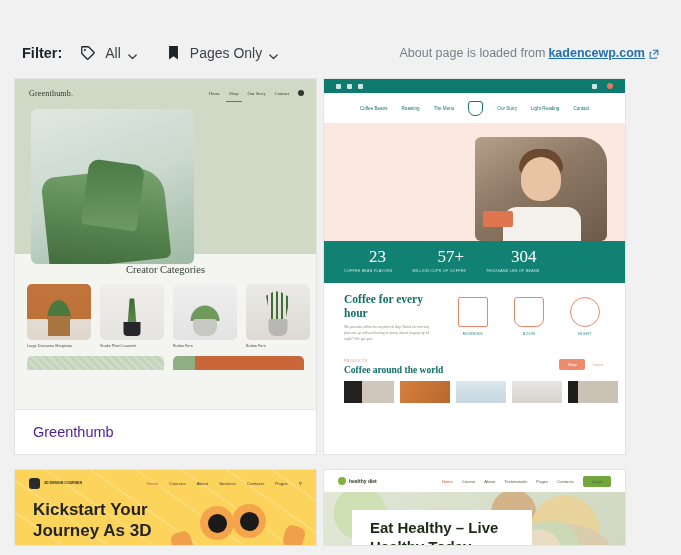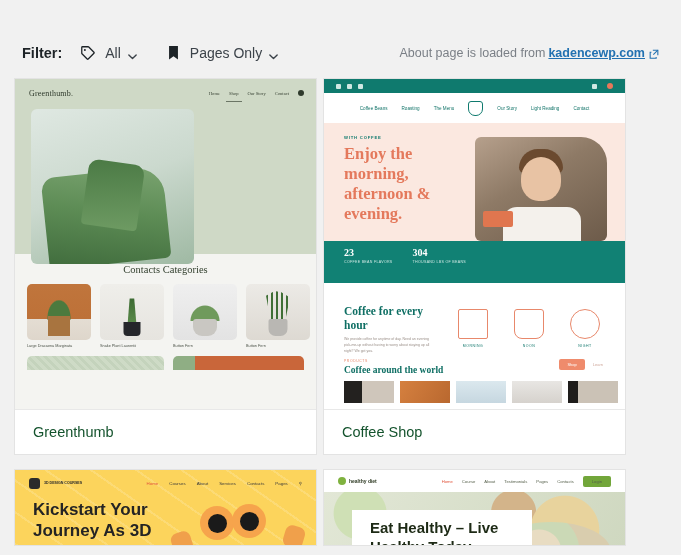--- a/index.html
+++ b/index.html
@@ -41,21 +41,21 @@
     display: flex; flex-direction: column;
     overflow: hidden;
   }
   .card.tall { height: 377px; }
   .card.cut { height: 77px; }
   .thumb { width: 100%; flex: 1; overflow: hidden; position: relative; }
   .card-foot {
     height: 45px; border-top: 1px solid #e8e8e8;
     display: flex; align-items: center; padding: 0 18px; background: #fff;
   }
-  .card-title { font-size: 14.5px; color: #14532d; }
+  .card-title { font-size: 14.5px; color: #4c1d95; }
 
   
   .gt { width: 100%; height: 100%; background: #f4f4f1; position: relative; font-family: "Liberation Serif", serif; }
   .gt-hero { height: 175px; background: #cfd9c6; display: flex; padding: 8px; position: relative; }
   .gt-logo { position: absolute; left: 14px; top: 10px; font-size: 8px; color: #2f3a2c; letter-spacing: .2px; }
   .gt-nav { position: absolute; right: 12px; top: 11px; display: flex; gap: 9px; align-items: center; }
   .gt-nav span { font-size: 4.6px; color: #3a4436; }
   .gt-cart { width: 6px; height: 6px; border-radius: 50%; background: #2f3a2c; }
   .gt-navline { position: absolute; right: 74px; top: 22px; width: 16px; height: 1px; background: #6b7565; }
   .gt-img {
@@ -124,23 +124,23 @@
   .cf-photo {
     position: absolute; right: 18px; top: 14px; width: 132px; height: 104px;
     border-radius: 6px 26px 6px 6px; overflow: hidden;
     background: linear-gradient(150deg,#b6a08c 0%,#8e7a66 42%,#6d5b4a 100%);
   }
   .cf-photo .face { position: absolute; left: 46px; top: 20px; width: 40px; height: 44px; background: #e8c3a4; border-radius: 50% 50% 44% 44%; }
   .cf-photo .hair { position: absolute; left: 44px; top: 12px; width: 44px; height: 24px; background: #6b4a2f; border-radius: 22px 22px 6px 6px; }
   .cf-photo .shirt { position: absolute; left: 28px; bottom: 0; width: 78px; height: 34px; background: #f4f1ec; border-radius: 14px 14px 0 0; }
   .cf-photo .sign { position: absolute; left: 8px; bottom: 14px; width: 30px; height: 16px; background: #e0764f; border-radius: 2px; }
   .cf-stats { background: #118174; height: 42px; display: flex; padding: 6px 0 0 20px; gap: 20px; }
-  .cf-stat .num { font-size: 10px; font-weight: bold; color: #fff; font-family: "Liberation Serif", serif; }
+  .cf-stat .num { font-size: 17px; font-weight: normal; color: #fff; font-family: "Liberation Serif", serif; margin-left: 25px; }
   .cf-stat .lbl { font-size: 3.6px; color: #cfe8e3; letter-spacing: .3px; line-height: 1.5; margin-top: 2px; }
-  .cf-hours { padding: 22px 0 0 20px; display: flex; height: 72px; }
+  .cf-hours { padding: 10px 0 0 20px; display: flex; height: 72px; }
   .cf-hours h3 { font-size: 11.5px; font-weight: bold; color: #0f6f64; line-height: 1.18; font-family: "Liberation Serif", serif; width: 96px; }
   .cf-hours p { font-size: 3.5px; color: #9a8f88; line-height: 1.7; margin-top: 5px; width: 92px; }
   .cf-icons { display: flex; gap: 26px; margin-left: 18px; padding-top: 4px; }
   .cf-ic { text-align: center; }
   .cf-ic .box { width: 30px; height: 30px; margin: 0 auto; border: 1.2px solid #e8886b; }
   .cf-ic .box.bag { border-radius: 2px; }
   .cf-ic .box.cup { border-radius: 3px 3px 8px 8px; }
   .cf-ic .box.night { border-radius: 50%; }
   .cf-ic .cap { font-size: 3.5px; letter-spacing: .5px; color: #11776c; margin-top: 5px; }
   .cf-prod { padding: 4px 6px 0 20px; position: relative; }
@@ -264,21 +264,21 @@
               <span>Shop</span>
               <span>Our Story</span>
               <span>Contact</span>
               <span class="gt-cart"></span>
             </div>
             <div class="gt-navline"></div>
             <div class="gt-img"></div>
           </div>
 
           <div class="gt-cats">
-            <h3>Contacts Categories</h3>
+            <h3>Creator Categories</h3>
             <div class="gt-row">
               <div class="gt-cell">
                 <div class="gt-ph a">
                     <div class="leafy l1"></div>
                     <div class="pot wood"></div>
                   </div>
                 <div class="gt-cap">Large Dracaena Marginata</div>
               </div>
               <div class="gt-cell">
                 <div class="gt-ph b">
@@ -330,35 +330,35 @@
           <div class="cf-nav">
             <span>Coffee Beans</span>
             <span>Roasting</span>
             <span>The Menu</span>
             <span class="cf-cup"></span>
             <span>Our Story</span>
             <span>Light Reading</span>
             <span>Contact</span>
           </div>
           <div class="cf-hero">
-            <div>
-              <div class="cf-kicker">WITH COFFEE</div>
-              <div class="cf-h1">Enjoy the morning, afternoon &amp; evening.</div>
-            </div>
             <div class="cf-photo">
               <span class="hair"></span>
                 <span class="face"></span>
                 <span class="shirt"></span>
                 <span class="sign"></span>
             </div>
           </div>
           <div class="cf-stats">
             <div class="cf-stat">
               <div class="num">23</div>
               <div class="lbl">COFFEE BEAN FLAVORS</div>
+            </div>
+            <div class="cf-stat">
+              <div class="num">57+</div>
+              <div class="lbl">MILLION CUPS OF COFFEE</div>
             </div>
             <div class="cf-stat">
               <div class="num">304</div>
               <div class="lbl">THOUSAND LBS OF BEANS</div>
             </div>
           </div>
           <div class="cf-hours">
             <div>
               <h3>Coffee for every hour</h3>
               <p>We provide coffee for anytime of day. Need an evening pick-me-up without having to worry about staying up all night? We got you.</p>
@@ -387,23 +387,20 @@
             </div>
             <div class="cf-strip">
               <div class="s1"></div>
               <div class="s2"></div>
               <div class="s3"></div>
               <div class="s4"></div>
               <div class="s5"></div>
             </div>
           </div>
         </div>
-      </div>
-      <div class="card-foot">
-        <span class="card-title">Coffee Shop</span>
       </div>
     </div>
 
     <div class="card cut">
       <div class="thumb">
         <div class="td">
           <div class="td-nav">
             <div class="td-logo">
               <span class="mark"></span>
               <span class="txt">3D DESIGN COURSES</span>

